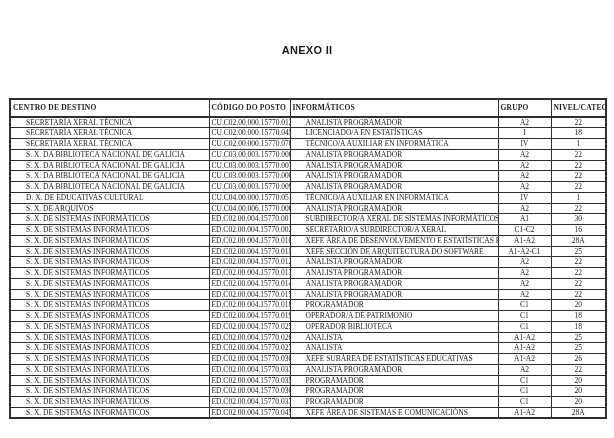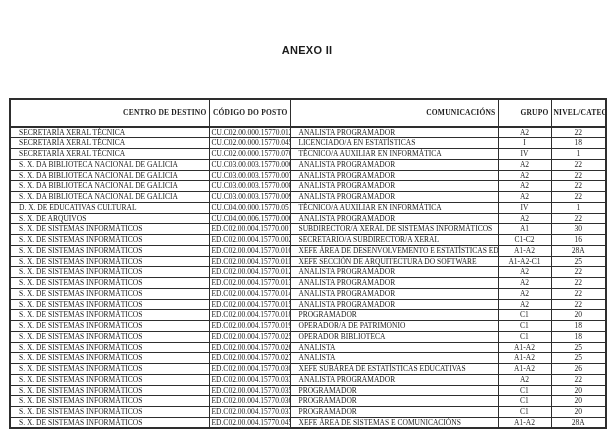--- a/index.html
+++ b/index.html
@@ -45,54 +45,54 @@
   }
   .postos-table th, .postos-table td {
     border: 1px solid #2e2e2e;
     color: #1c1c1c;
     overflow: hidden;
     white-space: nowrap;
     padding: 0 2px;
     line-height: 1;
   }
   .postos-table th {
-    height: 28px;
+    height: 18px;
     font-size: 7.5px;
     font-weight: bold;
-    text-align: right;
+    text-align: left;
     border-bottom-width: 2px;
     letter-spacing: 0.2px;
   }
   .postos-table td {
     height: 10.75px;
     font-size: 7.5px;
     font-weight: normal;
   }
-  td.c1, td.c3 { text-align: left; padding-left: 8px; }
+  td.c1, td.c3 { text-align: left; padding-left: 15px; }
   td.c2, td.c4, td.c5 { text-align: center; }
 </style>
 </head>
 <body>
 
 <div class="page">
   <div class="doc-title">ANEXO II</div>
 
   <table class="postos-table">
     <colgroup>
       <col style="width:199px">
         <col style="width:81px">
         <col style="width:208px">
         <col style="width:53px">
         <col style="width:55px">
     </colgroup>
     <thead>
       <tr>
         <th>CENTRO DE DESTINO</th>
         <th>CÓDIGO DO POSTO</th>
-        <th>COMUNICACIÓNS</th>
+        <th>INFORMÁTICOS</th>
         <th>GRUPO</th>
         <th>NIVEL/CATEG.</th>
       </tr>
     </thead>
     <tbody>
       <tr>
         <td class="c1">SECRETARÍA XERAL TÉCNICA</td>
         <td class="c2">CU.C02.00.000.15770.012</td>
         <td class="c3">ANALISTA PROGRAMADOR</td>
         <td class="c4">A2</td>

